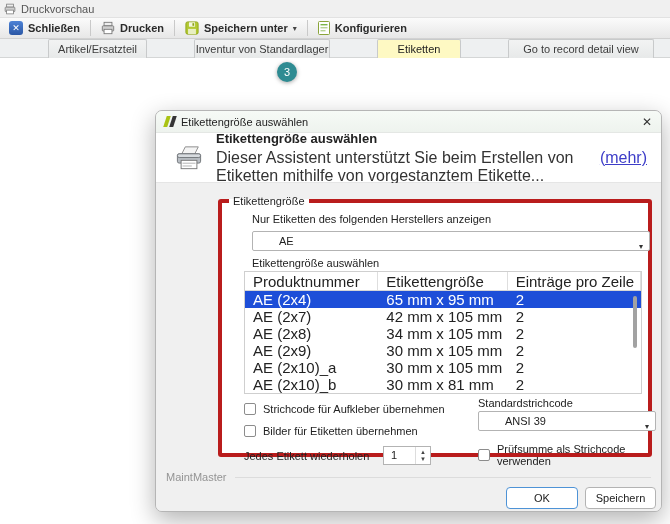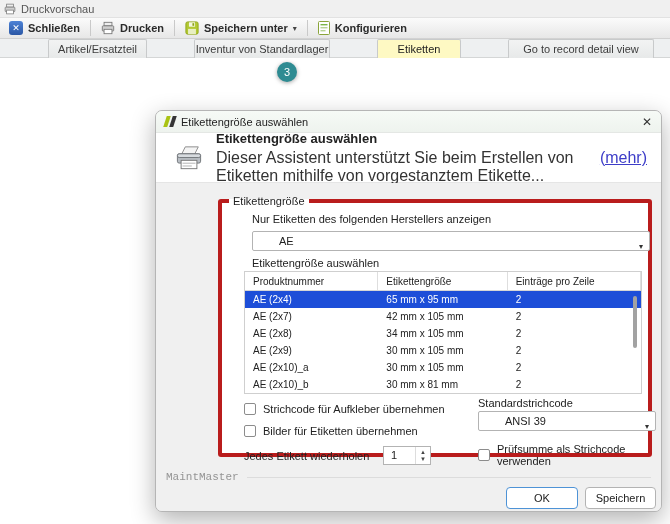--- a/index.html
+++ b/index.html
@@ -42,35 +42,35 @@
 
   fieldset.grp { position:absolute; left:62px; top:12px; width:434px; height:262px; background:#fff; border:4px solid #b91c1c; border-radius:3px; }
   fieldset.grp legend { margin-left:7px; padding:0 4px; font-size:11px; color:#222; }
   .fl { position:absolute; font-size:11px; color:#222; }
 
   .combo { position:absolute; height:20px; background:#fff; border:1px solid #b3b3b3; border-radius:2px; line-height:18px; font-size:11px; color:#222; }
   .combo .val { padding-left:26px; display:block; }
   .combo .c-caret { position:absolute; right:6px; top:6px; font-size:8px; color:#333; }
 
   .ltable { position:absolute; left:22px; top:64px; width:398px; background:#fff; border:1px solid #cfcfcf; }
-  .trow { display:flex; height:17px; line-height:17px; font-size:10px; color:#222; }
+  .trow { display:flex; height:17px; line-height:17px; font-size:15px; color:#222; }
   .trow.head { height:19px; line-height:19px; border-bottom:1px solid #d6d6d6; }
   .trow.head .tc { border-right:1px solid #dedede; }
   .tc { padding-left:8px; overflow:hidden; white-space:nowrap; }
   .tc.c1 { width:134px; } .tc.c2 { width:130px; } .tc.c3 { width:134px; border-right:none; }
   .trow.selected { background:#1d4ed8; color:#fff; }
   .scroll-thumb { position:absolute; right:4px; top:24px; width:4px; height:52px; background:#a2a2a2; border-radius:2px; }
 
   .optrow { position:absolute; display:flex; align-items:center; gap:7px; font-size:11px; color:#222; }
   .cb { width:12px; height:12px; background:#fff; border:1px solid #8c8c8c; border-radius:2px; flex:none; }
   .spin { width:48px; height:19px; border:1px solid #b3b3b3; background:#fff; display:flex; }
   .spin .sv { flex:1; padding-left:7px; line-height:17px; }
   .spin .sarr { width:15px; border-left:1px solid #ddd; display:flex; flex-direction:column; align-items:center; justify-content:center; font-size:6px; color:#444; line-height:7px; }
 
-  .brandrow { position:absolute; left:10px; right:10px; top:288px; display:flex; align-items:center; gap:8px;font-family:Liberation Mono, monospace; }
+  .brandrow { position:absolute; left:10px; right:10px; top:288px; display:flex; align-items:center; gap:8px; }
   .brand { color:#949494; font-size:11px; white-space:nowrap; }
   .brandline { flex:1; height:1px; background:#dcdcdc; }
 
   .btn { position:absolute; top:304px; height:22px; background:#fff; border-radius:4px; font-family:inherit; font-size:11px; color:#222; display:flex; align-items:center; justify-content:center; cursor:default; }
   .btn.ok { left:350px; width:72px; border:1.5px solid #4e93d6; }
   .btn.cancel { left:429px; width:71px; border:1px solid #b3b3b3; }
 
   svg { display:block; }
 </style>
 </head>

